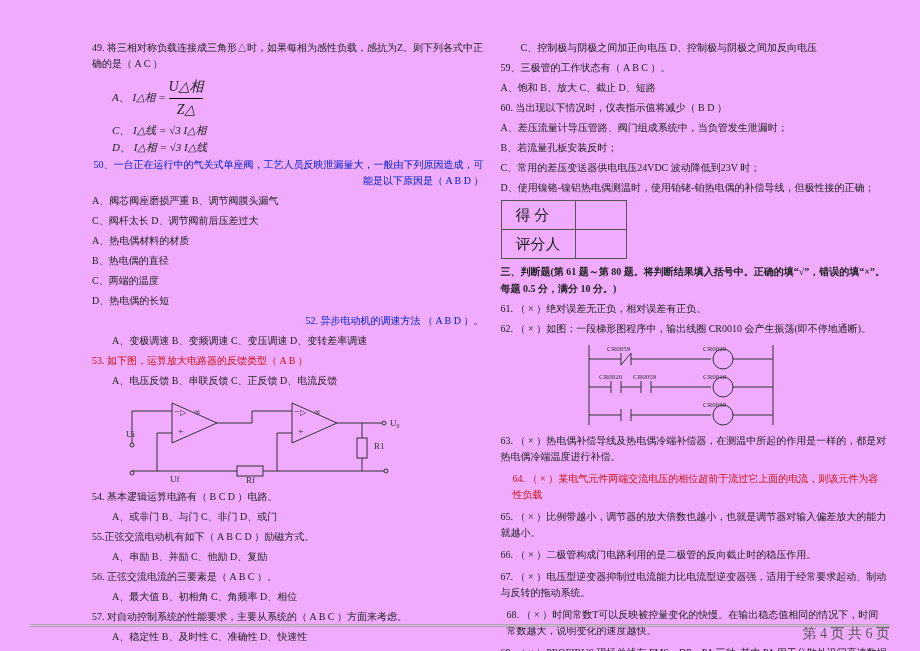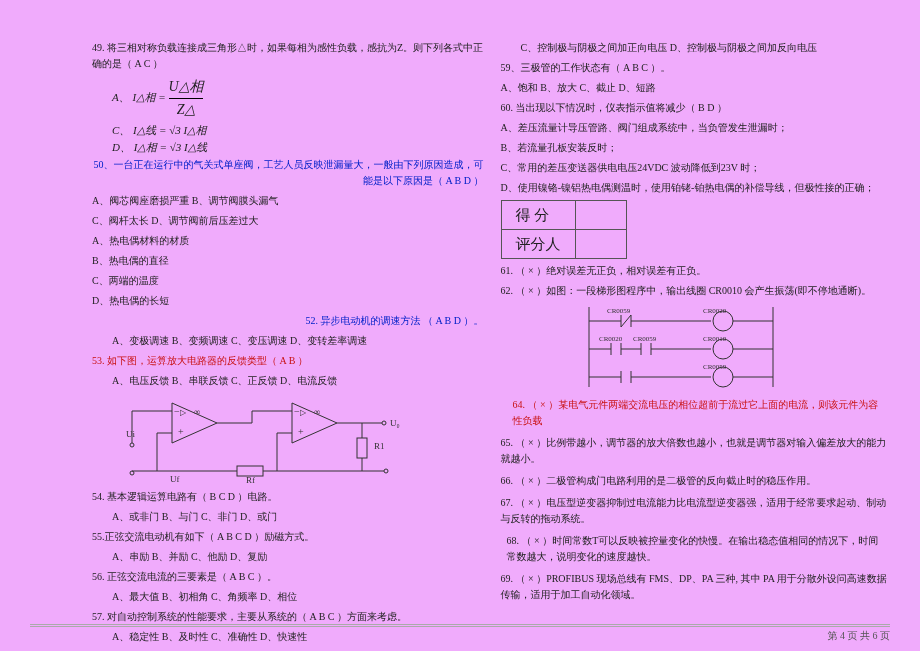--- a/index.html
+++ b/index.html
@@ -29,21 +29,21 @@
   .blue { color: #0020c8; text-align: right; }
   .indent { padding-left: 20px; }
   .formula { font-family: serif; font-style: italic; font-size: 11px; }
   .frac { display:inline-block; text-align:center; vertical-align:middle; font-size:14px;}
   .frac .top { border-bottom:1px solid #000; display:block; }
   svg { display:block; }
   .diagram-box { margin: 4px 0 4px 10px; }
   table.score { border-collapse: collapse; font-size:15px; margin:4px 0;}
   table.score td { border:1px solid #555; padding:2px 14px; }
   .section-head { font-weight: normal; }
-  .footer { position:absolute; bottom:8px; right:30px; font-size:10px; color:#555;margin-left:27px;}
+  .footer { position:absolute; bottom:8px; right:30px; font-size:14px; color:#555;margin-left:27px;}
   .rule { position:absolute; bottom:26px; left:30px; right:30px; height:1px; background:#aaa;}
   .rule2 { position:absolute; bottom:24px; left:30px; right:30px; height:1px; background:#aaa;}
 </style>
 </head>
 <body>
 
 <div class="page">
 
   <div class="col">
     <div class="q">49.  将三相对称负载连接成三角形△时，如果每相为感性负载，感抗为Z。则下列各式中正确的是（  A  C  ）</div>
@@ -154,20 +154,21 @@
             <td>得   分</td>
             <td>&nbsp;&nbsp;&nbsp;&nbsp;&nbsp;&nbsp;</td>
           </tr>
       <tr>
             <td>评分人</td>
             <td></td>
           </tr>
     </tbody>
       </table>
 
+    <div class="q section-head" style="font-weight:bold; line-height:1.7;">三、判断题(第 61 题～第 80 题。将判断结果填入括号中。正确的填“√”，错误的填“×”。每题 0.5 分，满分 10 分。)</div>
 
     <div class="q">61.  （  ×  ）绝对误差无正负，相对误差有正负。</div>
     <div class="q">62.  （  ×  ）如图：一段梯形图程序中，输出线圈 CR0010 会产生振荡(即不停地通断)。</div>
 
     <div class="diagram-box" style="margin-left:80px;">
       <svg width="200" height="88" viewBox="0 0 200 88">
         <g stroke="#333" stroke-width="1" fill="none">
           <line x1="8" y1="4" x2="8" y2="84"></line>
           <line x1="192" y1="4" x2="192" y2="84"></line>
 
@@ -198,20 +199,21 @@
         </g>
         <text x="26" y="10" font-size="7" fill="#333">CR0059</text>
         <text x="122" y="10" font-size="7" fill="#333">CR0020</text>
         <text x="18" y="38" font-size="7" fill="#333">CR0020</text>
         <text x="52" y="38" font-size="7" fill="#333">CR0059</text>
         <text x="122" y="38" font-size="7" fill="#333">CR0010</text>
         <text x="122" y="66" font-size="7" fill="#333">CR0059</text>
       </svg>
     </div>
 
+    <div class="q">63.  （  ×  ）热电偶补偿导线及热电偶冷端补偿器，在测温中所起的作用是一样的，都是对热电偶冷端温度进行补偿。</div>
     <div class="q red" style="margin:6px 12px;">64.   （  ×  ）某电气元件两端交流电压的相位超前于流过它上面的电流，则该元件为容性负载</div>
     <div class="q" style="margin:6px 0;">65.  （  ×  ）比例带越小，调节器的放大倍数也越小，也就是调节器对输入偏差放大的能力就越小。</div>
     <div class="q" style="margin:6px 0;">66.  （  ×  ）二极管构成门电路利用的是二极管的反向截止时的稳压作用。</div>
     <div class="q" style="margin:6px 0;">67.  （  ×  ）电压型逆变器抑制过电流能力比电流型逆变器强，适用于经常要求起动、制动与反转的拖动系统。</div>
     <div class="q" style="margin:6px 6px;">68.  （  ×  ）时间常数T可以反映被控量变化的快慢。在输出稳态值相同的情况下，时间常数越大，说明变化的速度越快。</div>
     <div class="q" style="margin:6px 0;">69. （ × ）PROFIBUS 现场总线有 FMS、DP、PA 三种, 其中 PA 用于分散外设问高速数据传输，适用于加工自动化领域。</div>
 
   </div>
 
   <div class="rule"></div>

